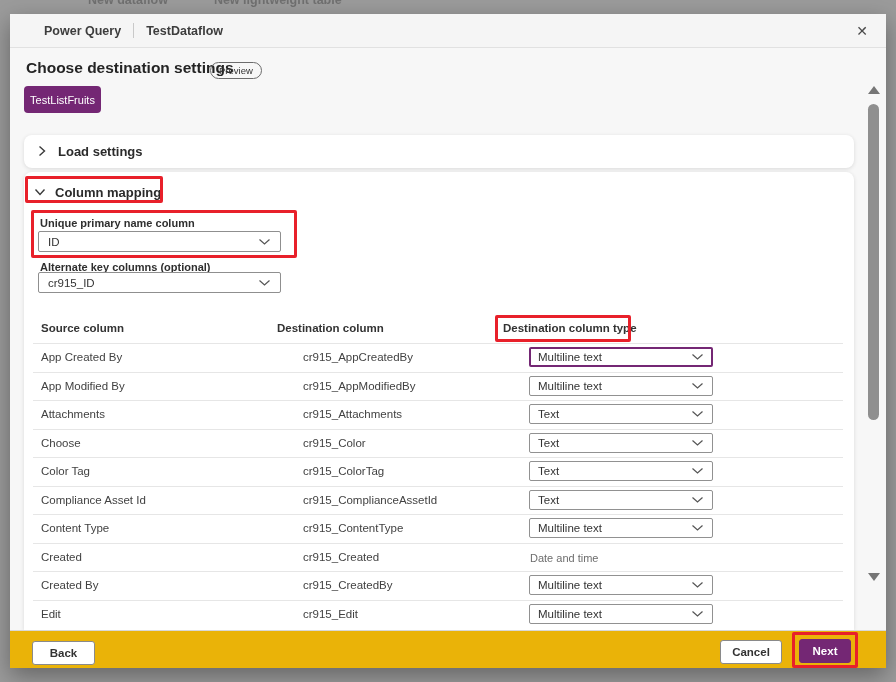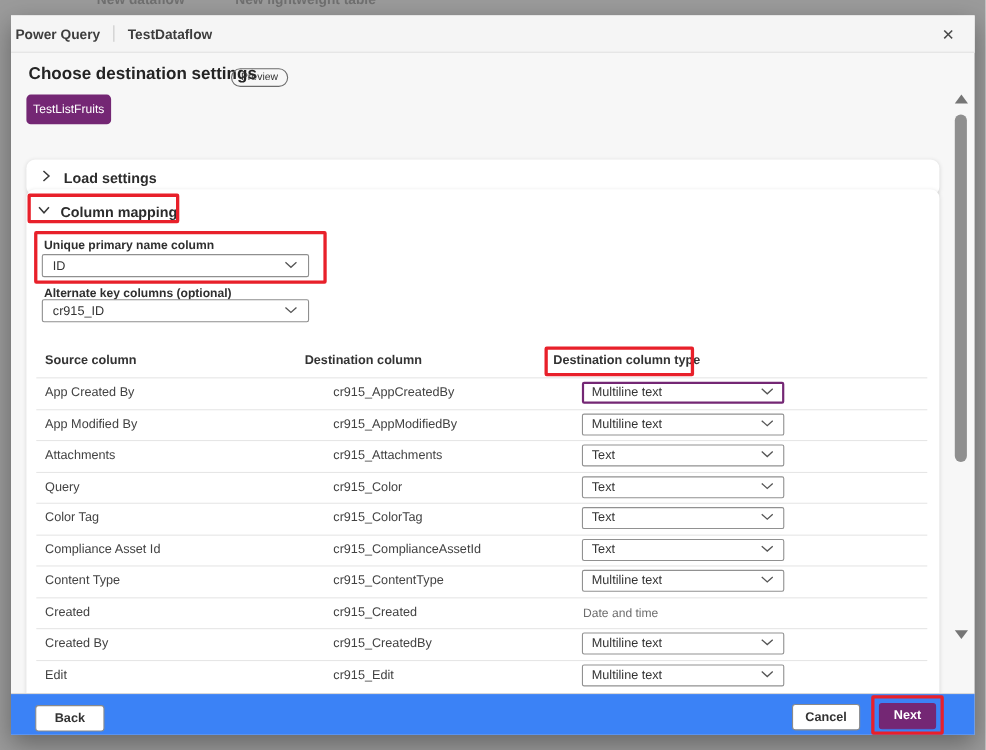--- a/index.html
+++ b/index.html
@@ -21,21 +21,21 @@
   .dialog {
     position: absolute; left: 10px; top: 14px; width: 876px; height: 654px;
     background: #f7f7f7;
     box-shadow: 0 8px 22px rgba(0,0,0,.35);
   }
   .titlebar {
     position: absolute; top: 0; left: 0; right: 0; height: 34px;
     background: #f5f5f5; border-bottom: 1px solid #e1e1e1;
     display: flex; align-items: center;
   }
-  .app-title { margin-left: 4px; font-size: 12.5px; font-weight: bold; color: #3d3d3d; }
+  .app-title { margin-left: 34px; font-size: 12.5px; font-weight: bold; color: #3d3d3d; }
   .tb-divider { width: 1px; height: 15px; background: #c9c9c9; margin: 0 12px; }
   .flow-title { font-size: 12.5px; font-weight: bold; color: #3d3d3d; }
   .close-btn {
     position: absolute; right: 14px; top: 7px; width: 20px; height: 20px;
     font-size: 14px; color: #4a4a4a; display: flex; align-items: center; justify-content: center;
     cursor: pointer;
   }
   .content { position: absolute; top: 34px; left: 0; right: 0; bottom: 38px; }
   .page-title { position: absolute; left: 16px; top: 11px; font-size: 15.5px; font-weight: bold; color: #242424; }
   .preview-pill {
@@ -46,21 +46,21 @@
   .entity-chip {
     position: absolute; left: 14px; top: 38px; width: 77px; height: 27px;
     background: #742774; color: #fff; font-size: 11px;
     border-radius: 4px; display: flex; align-items: center; justify-content: center;
     cursor: pointer;
   }
   .card {
     position: absolute; left: 14px; width: 830px; background: #fff;
     border-radius: 8px; box-shadow: 0 1px 4px rgba(0,0,0,.12);
   }
-  .card-load { top: 97px; height: 33px; display: flex; align-items: center; cursor: pointer; }
+  .card-load { top: 87px; height: 33px; display: flex; align-items: center; cursor: pointer; }
   .chev { display: inline-block; }
   .card-load .chev { margin-left: 13px; }
   .section-label { margin-left: 11px; font-size: 13px; font-weight: bold; color: #2b2b2b; }
   .card-cm { top: 124px; height: 458px; border-radius: 8px 8px 0 0; }
 
   
   .anno { position: absolute; border: 3px solid #e8202a; border-radius: 2px; pointer-events: none; }
   .anno-cm-header   { left: 1px;   top: 4px;   width: 138px; height: 27px; }
   .anno-primary     { left: 7px;   top: 38px;  width: 266px; height: 48px; }
   .anno-type-header { left: 471px; top: 143px; width: 136px; height: 27px; }
@@ -111,21 +111,21 @@
   .scroll-up, .scroll-down { position: absolute; left: 3px; width: 0; height: 0;
     border-left: 6px solid transparent; border-right: 6px solid transparent; cursor: pointer; }
   .scroll-up   { top: 2px;    border-bottom: 8px solid #767676; }
   .scroll-down { bottom: 9px; border-top: 8px solid #767676; }
   .scroll-thumb { position: absolute; left: 3px; top: 20px; width: 11px; height: 316px;
     background: #8f8f8f; border-radius: 6px; cursor: pointer; }
 
   
   .footer {
     position: absolute; left: 0; right: 0; bottom: 0; height: 38px;
-    background: #3b82f6; border-top: 1px solid #d8d8d8;
+    background: #eab308; border-top: 1px solid #d8d8d8;
   }
   .btn {
     position: absolute; height: 24px; border-radius: 3px;
     font-size: 11.5px; font-weight: bold; font-family: "Liberation Sans", sans-serif;
     display: flex; align-items: center; justify-content: center; cursor: pointer;
   }
   .btn-back   { left: 22px;  top: 10px; width: 63px; background: #fff; border: 1px solid #8a8a8a; color: #333; }
   .btn-cancel { left: 710px; top: 9px;  width: 62px; background: #fff; border: 1px solid #8a8a8a; color: #333; }
   .btn-next   { left: 789px; top: 8px;  width: 52px; background: #742774; border: 1px solid #742774; color: #fff; }
 </style>
@@ -236,21 +236,21 @@
         <span>Text</span>
         <span class="dd-chevron">
           <svg width="13" height="8" viewBox="0 0 13 8">
                     <path d="M1.5 1.5 L6.5 6 L11.5 1.5" stroke="#555" stroke-width="1.2" fill="none"></path>
                   </svg>
         </span>
       </span>
     </span>
   </div>
           <div class="trow">
-    <span class="td-source">Query</span>
+    <span class="td-source">Choose</span>
     <span class="td-dest">cr915_Color</span>
     <span class="td-type">
       <span class="type-ctl dd">
         <span>Text</span>
         <span class="dd-chevron">
           <svg width="13" height="8" viewBox="0 0 13 8">
                     <path d="M1.5 1.5 L6.5 6 L11.5 1.5" stroke="#555" stroke-width="1.2" fill="none"></path>
                   </svg>
         </span>
       </span>

